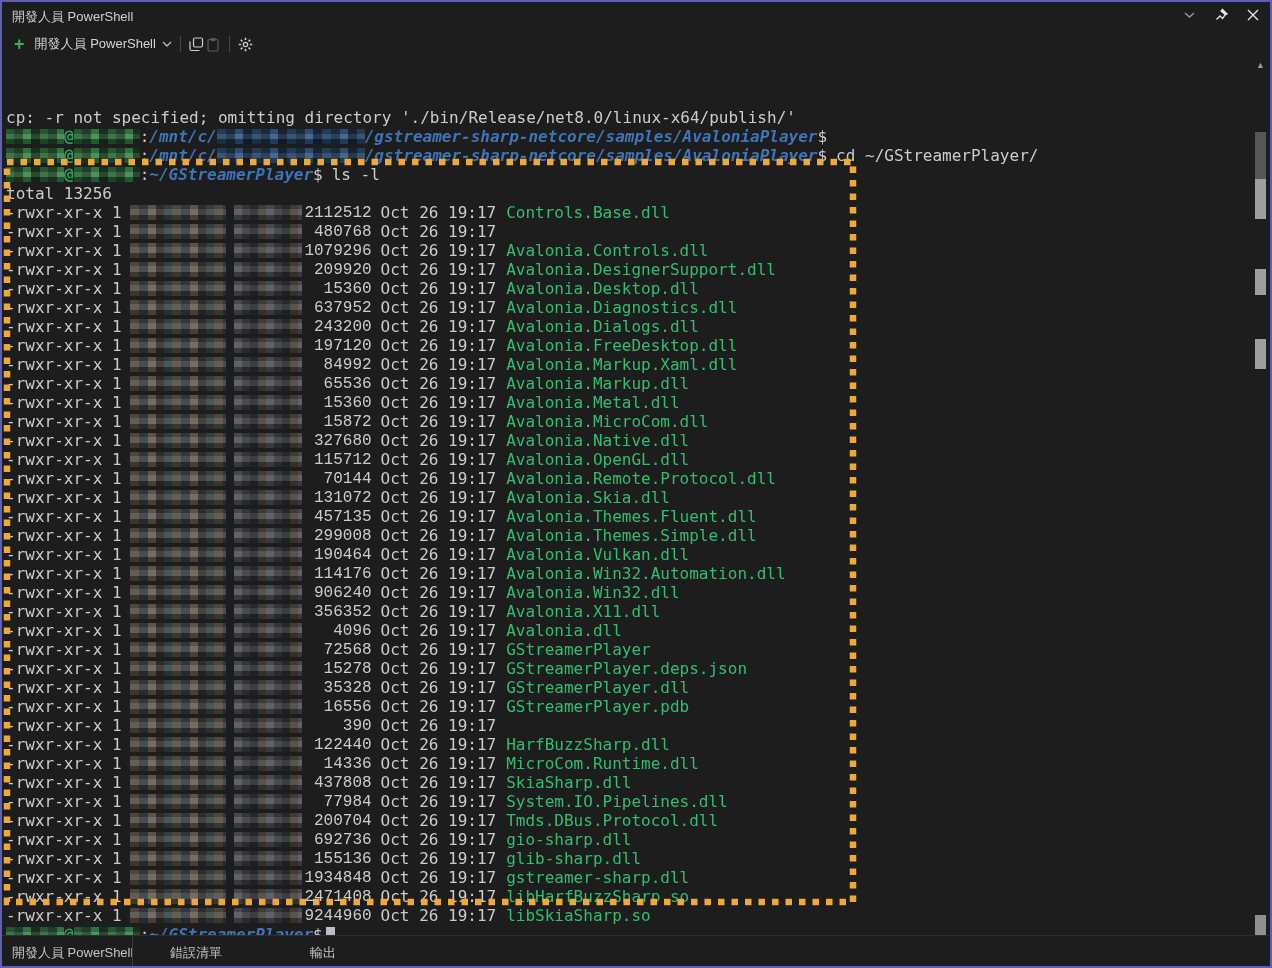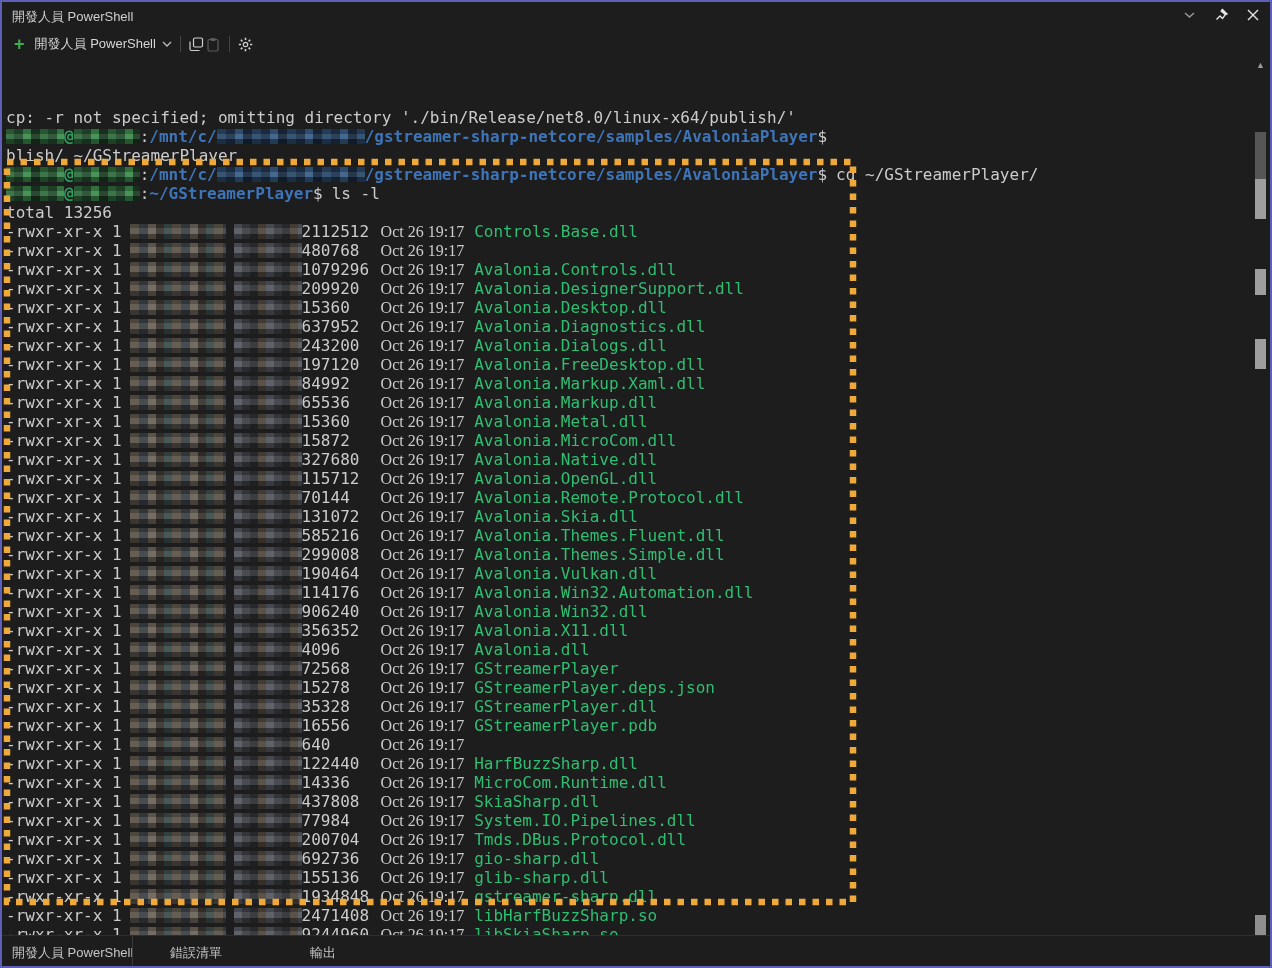--- a/index.html
+++ b/index.html
@@ -22,41 +22,41 @@
   .plus{color:var(--plus-green);font-size:18px;font-weight:bold;margin-left:12px;line-height:1;}
   .shell-sel{display:flex;align-items:center;gap:6px;margin-left:10px;color:#d6d6d6;font-size:13px;cursor:pointer;}
   .vsep{width:1px;height:16px;background:#454545;margin:0 8px;}
   .tb-ico{width:16px;height:16px;display:flex;align-items:center;justify-content:center;cursor:pointer;}
   
   .terminal{position:absolute;top:58px;left:4px;right:18px;
     font-family:"DejaVu Sans Mono",monospace;font-size:16px;color:var(--text);margin-top:48px;}
   .line{height:19px;display:flex;align-items:center;white-space:pre;}
   .w{color:var(--text);}
   .g{color:var(--green-prompt);font-weight:bold;}
-  .b{color:var(--blue-path);font-weight:bold;}
+  .b{color:var(--blue-path);font-weight:bold;font-style:italic;}
   .fn{color:var(--green-file);}
   
   .px{display:inline-block;height:15px;border-radius:1px;flex:none;
     background-image:
       repeating-linear-gradient(0deg, rgba(0,0,0,.38) 0 5px, rgba(255,255,255,.07) 5px 10px, rgba(0,0,0,.18) 10px 15px),
       repeating-linear-gradient(90deg, #2f6a3c 0 8px, #224d2e 8px 17px, #3c8a4c 17px 25px, #1c3a24 25px 34px);}
   .px-blue{background-image:
       repeating-linear-gradient(0deg, rgba(0,0,0,.38) 0 5px, rgba(255,255,255,.06) 5px 10px, rgba(0,0,0,.2) 10px 15px),
       repeating-linear-gradient(90deg, #2d4a6b 0 9px, #203650 9px 18px, #3a5f88 18px 26px, #1a2c42 26px 35px);}
   .px-tan{background-image:
       repeating-linear-gradient(0deg, rgba(0,0,0,.35) 0 5px, rgba(255,255,255,.07) 5px 11px, rgba(0,0,0,.15) 11px 16px),
       repeating-linear-gradient(90deg, #5a5248 0 9px, #3a3f45 9px 18px, #6a6258 18px 26px, #38332e 26px 34px, #3c4a4a 34px 42px);}
   .px-grey{background-image:
       repeating-linear-gradient(0deg, rgba(0,0,0,.35) 0 5px, rgba(255,255,255,.06) 5px 11px, rgba(0,0,0,.18) 11px 16px),
       repeating-linear-gradient(90deg, #565860 0 8px, #3e4046 8px 16px, #2f3134 16px 24px, #50483e 24px 32px);}
   .pu{width:58px;} .ph{width:66px;} .pp{width:148px;}
   .perm{flex:none;}
   .ru{width:96px;margin:0 8px;} .rg{width:68px;}
-  .size{flex:none;width:70px;}
-  .date{flex:none;margin-left:9px;font-family:Liberation Serif, serif;}
+  .size{flex:none;width:70px;text-align:right;font-family:Liberation Mono, monospace;}
+  .date{flex:none;margin-left:9px;}
   .name{flex:none;margin-left:10px;}
   .cursor{display:inline-block;width:9px;height:16px;background:#b9bfc4;margin-left:3px;flex:none;}
   
   .anno{position:absolute;left:0;top:0;pointer-events:none;}
   
   .scrollbar{position:absolute;right:2px;top:58px;bottom:6px;width:15px;}
   .sb-seg{position:absolute;left:2px;width:11px;}
   .sb-arrow{position:absolute;left:1px;width:13px;height:9px;display:flex;align-items:center;justify-content:center;color:#9a9a9a;font-size:9px;}
   
   .statusbar{position:absolute;left:0;right:0;bottom:0;height:31px;border-top:1px solid #2e2e2e;background:var(--bg);}
@@ -125,23 +125,20 @@
   <div class="terminal">
 
     <div class="line">
       <span class="w">cp: -r not specified; omitting directory './bin/Release/net8.0/linux-x64/publish/'</span>
     </div>
 
     <div class="line">
       <span class="px pu"></span><span class="g">@</span><span class="px ph"></span><span class="w">:</span><span class="b">/mnt/c/</span><span class="px px-blue pp"></span><span class="b">/gstreamer-sharp-netcore/samples/AvaloniaPlayer</span><span class="w">$</span>
     </div>
 
-    <div class="line">
-      <span class="w">blish/ ~/GStreamerPlayer</span>
-    </div>
 
     <div class="line">
       <span class="px pu"></span><span class="g">@</span><span class="px ph"></span><span class="w">:</span><span class="b">/mnt/c/</span><span class="px px-blue pp"></span><span class="b">/gstreamer-sharp-netcore/samples/AvaloniaPlayer</span><span class="w">$</span><span class="w" style="margin-left:9px">cd ~/GStreamerPlayer/</span>
     </div>
 
     <div class="line">
       <span class="px pu"></span><span class="g">@</span><span class="px ph"></span><span class="w">:</span><span class="b">~/GStreamerPlayer</span><span class="w">$</span><span class="w" style="margin-left:9px">ls -l</span>
     </div>
 
     <div class="line">
@@ -158,32 +155,32 @@
         <div class="line"><span class="w perm">-rwxr-xr-x 1</span><span class="px px-tan ru"></span><span class="px px-grey rg"></span><span class="w size">243200</span><span class="w date">Oct 26 19:17</span><span class="fn name">Avalonia.Dialogs.dll</span></div>
         <div class="line"><span class="w perm">-rwxr-xr-x 1</span><span class="px px-tan ru"></span><span class="px px-grey rg"></span><span class="w size">197120</span><span class="w date">Oct 26 19:17</span><span class="fn name">Avalonia.FreeDesktop.dll</span></div>
         <div class="line"><span class="w perm">-rwxr-xr-x 1</span><span class="px px-tan ru"></span><span class="px px-grey rg"></span><span class="w size">84992</span><span class="w date">Oct 26 19:17</span><span class="fn name">Avalonia.Markup.Xaml.dll</span></div>
         <div class="line"><span class="w perm">-rwxr-xr-x 1</span><span class="px px-tan ru"></span><span class="px px-grey rg"></span><span class="w size">65536</span><span class="w date">Oct 26 19:17</span><span class="fn name">Avalonia.Markup.dll</span></div>
         <div class="line"><span class="w perm">-rwxr-xr-x 1</span><span class="px px-tan ru"></span><span class="px px-grey rg"></span><span class="w size">15360</span><span class="w date">Oct 26 19:17</span><span class="fn name">Avalonia.Metal.dll</span></div>
         <div class="line"><span class="w perm">-rwxr-xr-x 1</span><span class="px px-tan ru"></span><span class="px px-grey rg"></span><span class="w size">15872</span><span class="w date">Oct 26 19:17</span><span class="fn name">Avalonia.MicroCom.dll</span></div>
         <div class="line"><span class="w perm">-rwxr-xr-x 1</span><span class="px px-tan ru"></span><span class="px px-grey rg"></span><span class="w size">327680</span><span class="w date">Oct 26 19:17</span><span class="fn name">Avalonia.Native.dll</span></div>
         <div class="line"><span class="w perm">-rwxr-xr-x 1</span><span class="px px-tan ru"></span><span class="px px-grey rg"></span><span class="w size">115712</span><span class="w date">Oct 26 19:17</span><span class="fn name">Avalonia.OpenGL.dll</span></div>
         <div class="line"><span class="w perm">-rwxr-xr-x 1</span><span class="px px-tan ru"></span><span class="px px-grey rg"></span><span class="w size">70144</span><span class="w date">Oct 26 19:17</span><span class="fn name">Avalonia.Remote.Protocol.dll</span></div>
         <div class="line"><span class="w perm">-rwxr-xr-x 1</span><span class="px px-tan ru"></span><span class="px px-grey rg"></span><span class="w size">131072</span><span class="w date">Oct 26 19:17</span><span class="fn name">Avalonia.Skia.dll</span></div>
-        <div class="line"><span class="w perm">-rwxr-xr-x 1</span><span class="px px-tan ru"></span><span class="px px-grey rg"></span><span class="w size">585216</span><span class="w date">Oct 26 19:17</span><span class="fn name">Avalonia.Themes.Fluent.dll</span></div>
+        <div class="line"><span class="w perm">-rwxr-xr-x 1</span><span class="px px-tan ru"></span><span class="px px-grey rg"></span><span class="w size">457135</span><span class="w date">Oct 26 19:17</span><span class="fn name">Avalonia.Themes.Fluent.dll</span></div>
         <div class="line"><span class="w perm">-rwxr-xr-x 1</span><span class="px px-tan ru"></span><span class="px px-grey rg"></span><span class="w size">299008</span><span class="w date">Oct 26 19:17</span><span class="fn name">Avalonia.Themes.Simple.dll</span></div>
         <div class="line"><span class="w perm">-rwxr-xr-x 1</span><span class="px px-tan ru"></span><span class="px px-grey rg"></span><span class="w size">190464</span><span class="w date">Oct 26 19:17</span><span class="fn name">Avalonia.Vulkan.dll</span></div>
         <div class="line"><span class="w perm">-rwxr-xr-x 1</span><span class="px px-tan ru"></span><span class="px px-grey rg"></span><span class="w size">114176</span><span class="w date">Oct 26 19:17</span><span class="fn name">Avalonia.Win32.Automation.dll</span></div>
         <div class="line"><span class="w perm">-rwxr-xr-x 1</span><span class="px px-tan ru"></span><span class="px px-grey rg"></span><span class="w size">906240</span><span class="w date">Oct 26 19:17</span><span class="fn name">Avalonia.Win32.dll</span></div>
         <div class="line"><span class="w perm">-rwxr-xr-x 1</span><span class="px px-tan ru"></span><span class="px px-grey rg"></span><span class="w size">356352</span><span class="w date">Oct 26 19:17</span><span class="fn name">Avalonia.X11.dll</span></div>
         <div class="line"><span class="w perm">-rwxr-xr-x 1</span><span class="px px-tan ru"></span><span class="px px-grey rg"></span><span class="w size">4096</span><span class="w date">Oct 26 19:17</span><span class="fn name">Avalonia.dll</span></div>
         <div class="line"><span class="w perm">-rwxr-xr-x 1</span><span class="px px-tan ru"></span><span class="px px-grey rg"></span><span class="w size">72568</span><span class="w date">Oct 26 19:17</span><span class="fn name">GStreamerPlayer</span></div>
         <div class="line"><span class="w perm">-rwxr-xr-x 1</span><span class="px px-tan ru"></span><span class="px px-grey rg"></span><span class="w size">15278</span><span class="w date">Oct 26 19:17</span><span class="fn name">GStreamerPlayer.deps.json</span></div>
         <div class="line"><span class="w perm">-rwxr-xr-x 1</span><span class="px px-tan ru"></span><span class="px px-grey rg"></span><span class="w size">35328</span><span class="w date">Oct 26 19:17</span><span class="fn name">GStreamerPlayer.dll</span></div>
         <div class="line"><span class="w perm">-rwxr-xr-x 1</span><span class="px px-tan ru"></span><span class="px px-grey rg"></span><span class="w size">16556</span><span class="w date">Oct 26 19:17</span><span class="fn name">GStreamerPlayer.pdb</span></div>
-        <div class="line"><span class="w perm">-rwxr-xr-x 1</span><span class="px px-tan ru"></span><span class="px px-grey rg"></span><span class="w size">640</span><span class="w date">Oct 26 19:17</span></div>
+        <div class="line"><span class="w perm">-rwxr-xr-x 1</span><span class="px px-tan ru"></span><span class="px px-grey rg"></span><span class="w size">390</span><span class="w date">Oct 26 19:17</span></div>
         <div class="line"><span class="w perm">-rwxr-xr-x 1</span><span class="px px-tan ru"></span><span class="px px-grey rg"></span><span class="w size">122440</span><span class="w date">Oct 26 19:17</span><span class="fn name">HarfBuzzSharp.dll</span></div>
         <div class="line"><span class="w perm">-rwxr-xr-x 1</span><span class="px px-tan ru"></span><span class="px px-grey rg"></span><span class="w size">14336</span><span class="w date">Oct 26 19:17</span><span class="fn name">MicroCom.Runtime.dll</span></div>
         <div class="line"><span class="w perm">-rwxr-xr-x 1</span><span class="px px-tan ru"></span><span class="px px-grey rg"></span><span class="w size">437808</span><span class="w date">Oct 26 19:17</span><span class="fn name">SkiaSharp.dll</span></div>
         <div class="line"><span class="w perm">-rwxr-xr-x 1</span><span class="px px-tan ru"></span><span class="px px-grey rg"></span><span class="w size">77984</span><span class="w date">Oct 26 19:17</span><span class="fn name">System.IO.Pipelines.dll</span></div>
         <div class="line"><span class="w perm">-rwxr-xr-x 1</span><span class="px px-tan ru"></span><span class="px px-grey rg"></span><span class="w size">200704</span><span class="w date">Oct 26 19:17</span><span class="fn name">Tmds.DBus.Protocol.dll</span></div>
         <div class="line"><span class="w perm">-rwxr-xr-x 1</span><span class="px px-tan ru"></span><span class="px px-grey rg"></span><span class="w size">692736</span><span class="w date">Oct 26 19:17</span><span class="fn name">gio-sharp.dll</span></div>
         <div class="line"><span class="w perm">-rwxr-xr-x 1</span><span class="px px-tan ru"></span><span class="px px-grey rg"></span><span class="w size">155136</span><span class="w date">Oct 26 19:17</span><span class="fn name">glib-sharp.dll</span></div>
         <div class="line"><span class="w perm">-rwxr-xr-x 1</span><span class="px px-tan ru"></span><span class="px px-grey rg"></span><span class="w size">1934848</span><span class="w date">Oct 26 19:17</span><span class="fn name">gstreamer-sharp.dll</span></div>
         <div class="line"><span class="w perm">-rwxr-xr-x 1</span><span class="px px-tan ru"></span><span class="px px-grey rg"></span><span class="w size">2471408</span><span class="w date">Oct 26 19:17</span><span class="fn name">libHarfBuzzSharp.so</span></div>
         <div class="line"><span class="w perm">-rwxr-xr-x 1</span><span class="px px-tan ru"></span><span class="px px-grey rg"></span><span class="w size">9244960</span><span class="w date">Oct 26 19:17</span><span class="fn name">libSkiaSharp.so</span></div>

